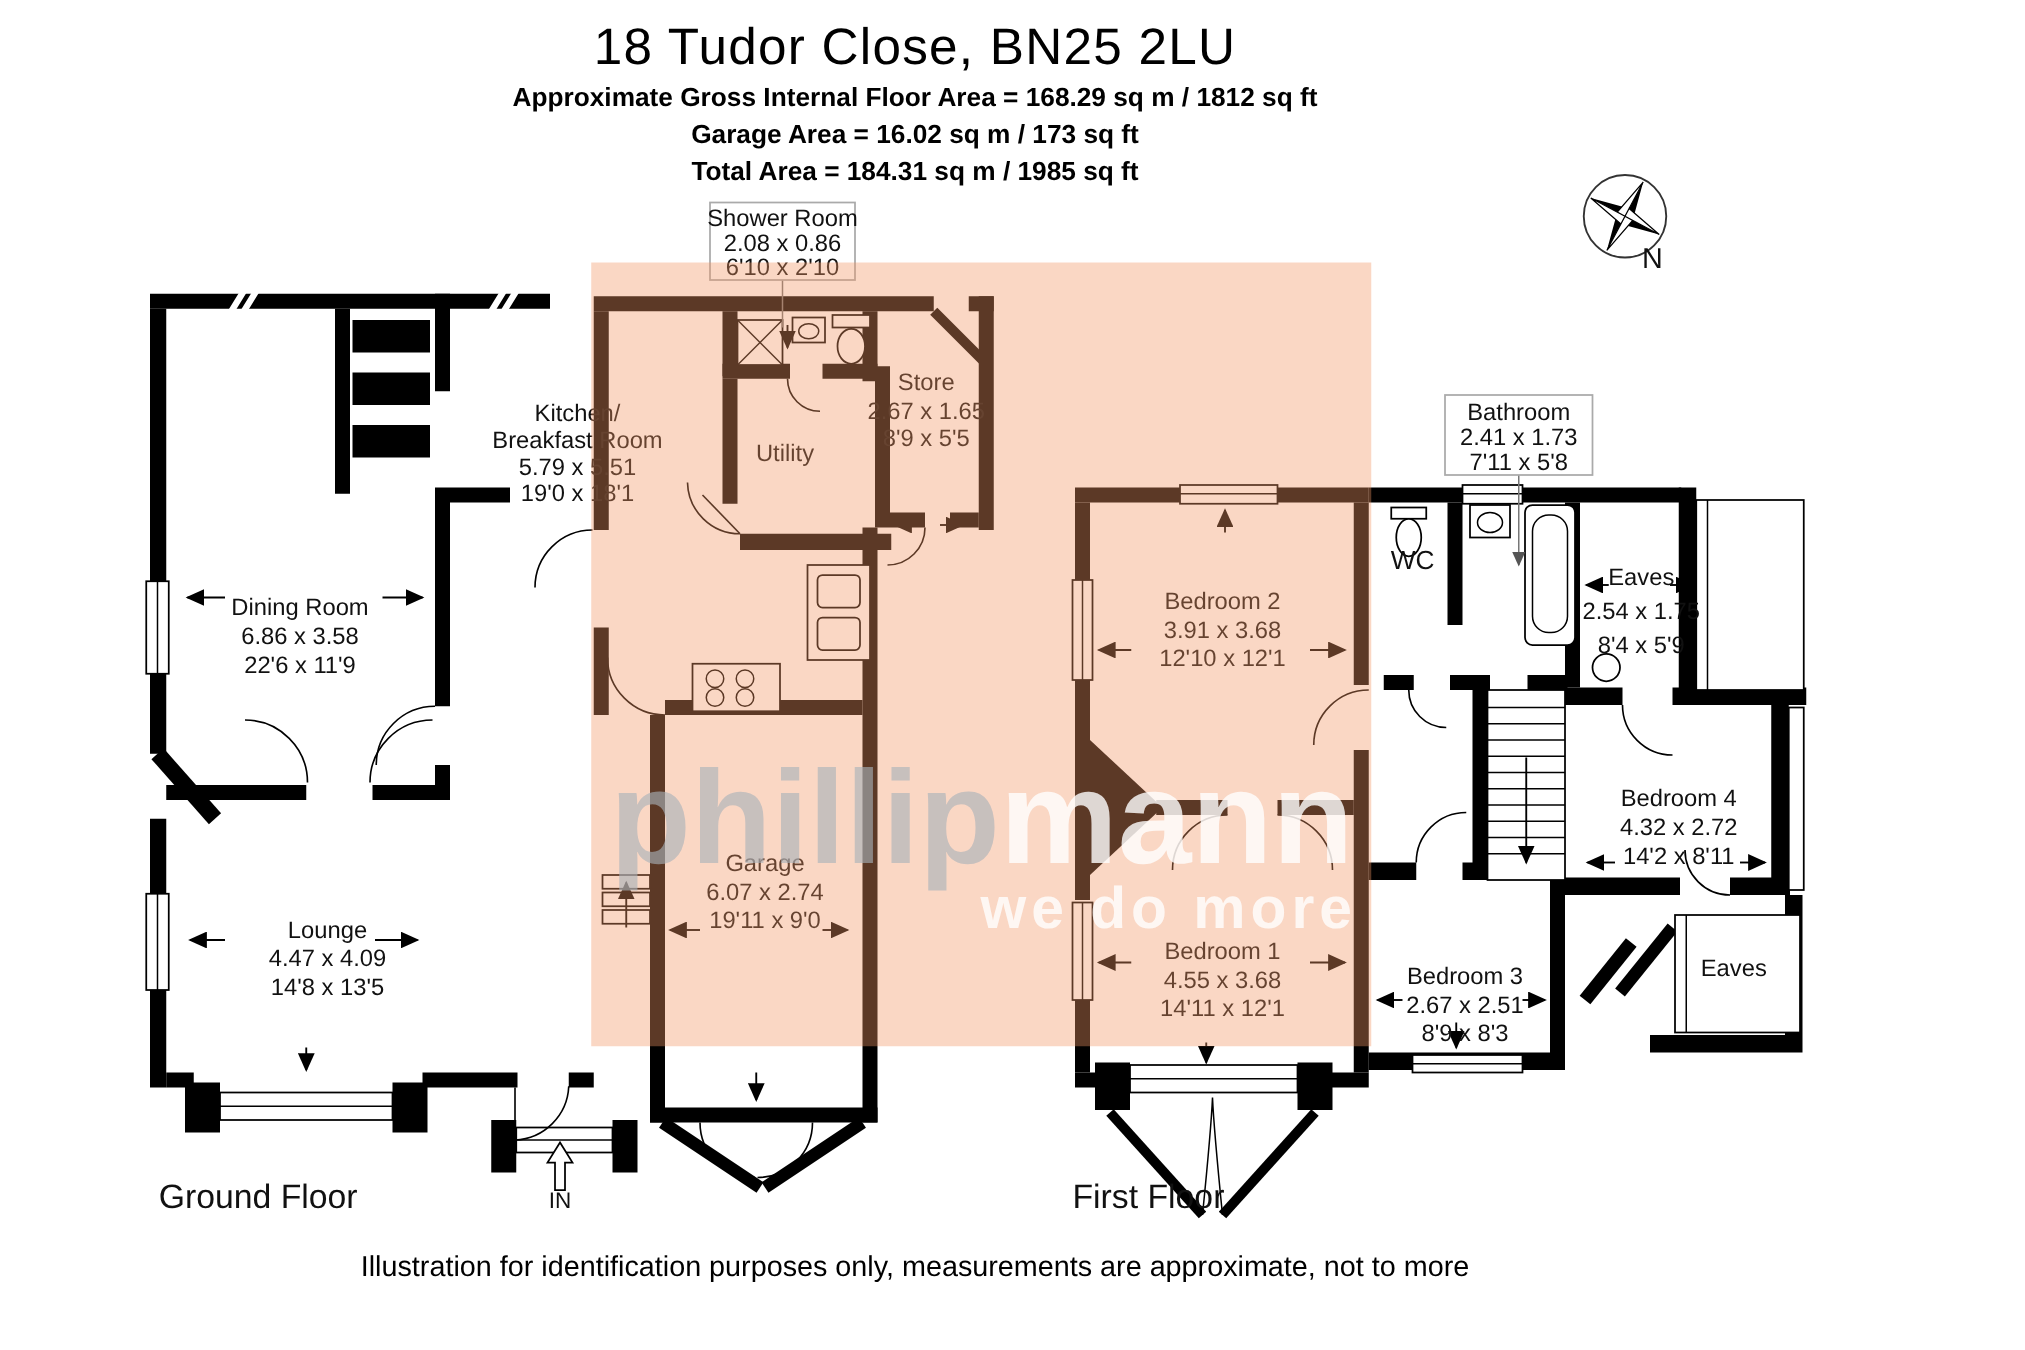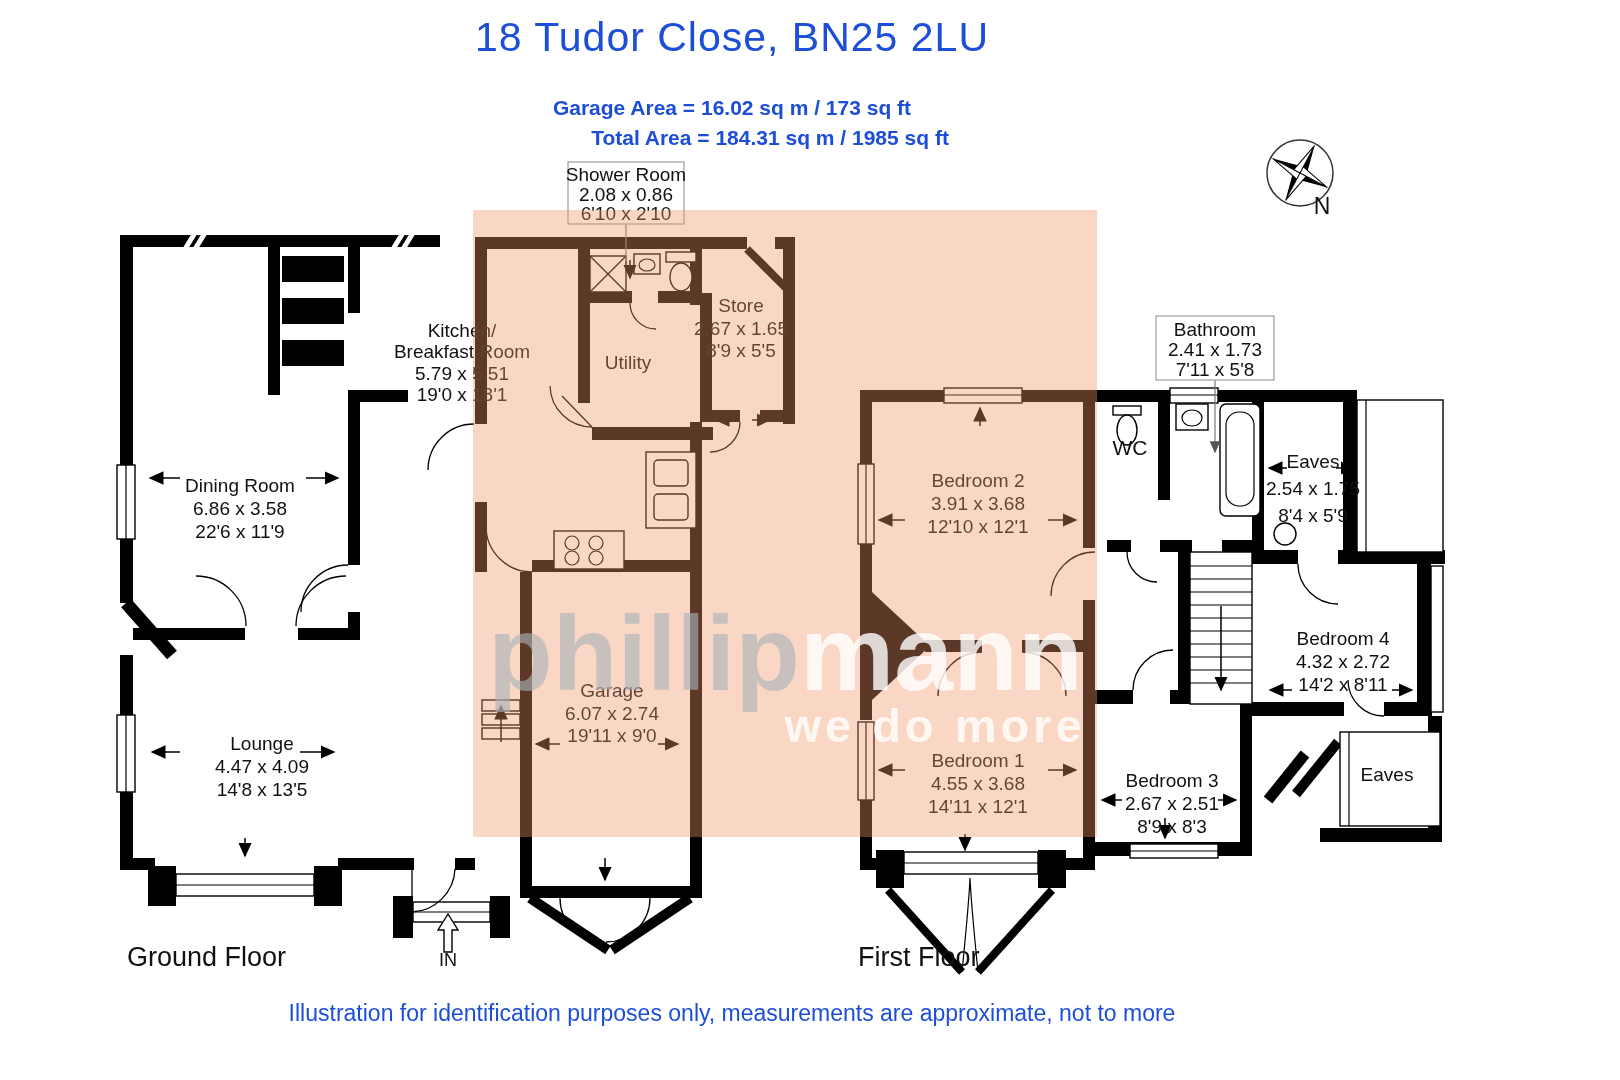--- a/index.html
+++ b/index.html
@@ -1,23 +1,23 @@
 <!DOCTYPE html>
 <html><head>
 <meta charset="utf-8">
 <style>
   html,body{margin:0;padding:0;background:#fff;}
   .page{position:relative;width:1464px;height:1080px;background:#fff;overflow:hidden;
-        font-family:"Liberation Sans",sans-serif;color:#1d4ed8;}
+        font-family:"Liberation Sans",sans-serif;color:#000000;}
   .hdr{position:absolute;left:0;width:100%;text-align:center;}
   #title{top:14px;font-size:41px;font-weight:400;letter-spacing:1px;}
   .sub{font-weight:bold;font-size:21px;}
   #sub1{top:67px;}
   #sub2{top:96px;}
-  #sub3{top:126px;padding-left:38px;}
+  #sub3{top:126px;}
   #footer{top:1000px;font-size:23px;font-weight:400;}
   svg{position:absolute;left:0;top:0;}
   .wall{fill:#000;stroke:none;}
   .wline{stroke:#000;fill:none;}
   .thin{fill:#fff;stroke:#000;stroke-width:1.4;}
   .thinNF{fill:none;stroke:#000;stroke-width:1.2;}
   .arc{fill:none;stroke:#000;stroke-width:1.3;}
   .dim{stroke:#000;stroke-width:1.5;fill:none;marker-end:url(#ah);}
   .leader{stroke:#777;stroke-width:1.2;fill:none;}
   .lbox{fill:#fff;stroke:#aaa;stroke-width:1.4;}
@@ -26,20 +26,21 @@
   .wm1{font-family:"Liberation Sans",sans-serif;font-weight:bold;font-size:106px;fill:#a9b2ba;opacity:.62;}
   .wm2{font-family:"Liberation Sans",sans-serif;font-weight:bold;font-size:106px;fill:#fff;opacity:.8;}
   .wm3{font-family:"Liberation Sans",sans-serif;font-weight:bold;font-size:47px;fill:#fff;opacity:.8;letter-spacing:4px;}
 </style>
 </head>
 <body>
 
 <div class="page">
 
   <div id="title" class="hdr">18 Tudor Close, BN25 2LU</div>
+  <div id="sub1" class="hdr sub">Approximate Gross Internal Floor Area = 168.29 sq m / 1812 sq ft</div>
   <div id="sub2" class="hdr sub">Garage Area = 16.02 sq m / 173 sq ft</div>
   <div id="sub3" class="hdr sub">Total Area = 184.31 sq m / 1985 sq ft</div>
 
   <svg width="1620" height="1080" viewBox="0 0 1620 1080">
     <defs>
       <marker id="ah" markerWidth="11" markerHeight="9" refX="9" refY="4.5" orient="auto">
         <path d="M0,0 L10,4.5 L0,9 z" fill="#000"></path>
       </marker>
       <marker id="ahg" markerWidth="11" markerHeight="9" refX="9" refY="4.5" orient="auto">
         <path d="M0,0 L10,4.5 L0,9 z" fill="#555"></path>

